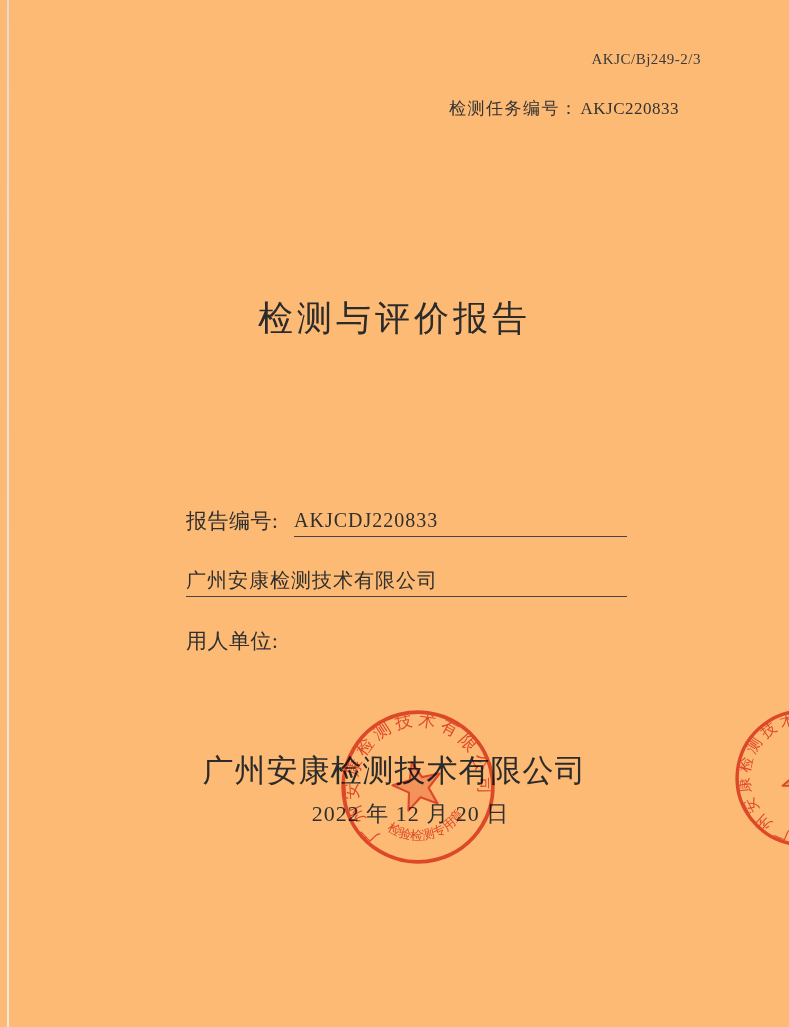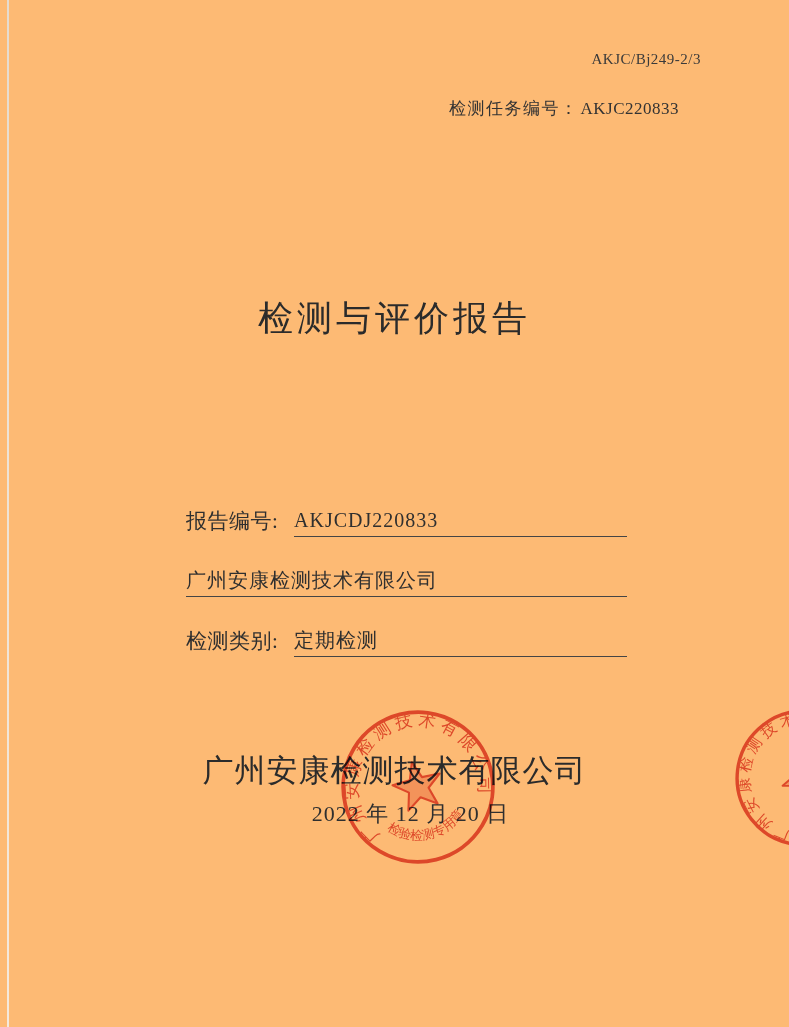--- a/index.html
+++ b/index.html
@@ -143,22 +143,21 @@
 
   <div class="form-block">
     <div class="form-row">
       <span class="form-label">报告编号:</span>
       <div class="form-value">AKJCDJ220833</div>
     </div>
     <div class="form-row">
       <div class="form-value">广州安康检测技术有限公司</div>
     </div>
     <div class="form-row">
-      <span class="form-label">检测类别:</span>
-      <div class="form-value">定期检测</div>
+      <span class="form-label">用人单位:</span>
     </div>
   </div>
 
   <div class="issuer-name">广州安康检测技术有限公司</div>
 
   <div class="issue-date">2022 年 12 月 20 日</div>
 
   <svg class="stamp stamp-center" viewBox="0 0 200 200" aria-hidden="true">
     <defs>
       <path id="ringPath1" d="M 43.3 144.3 A 72 72 0 1 1 156.7 144.3"></path>

